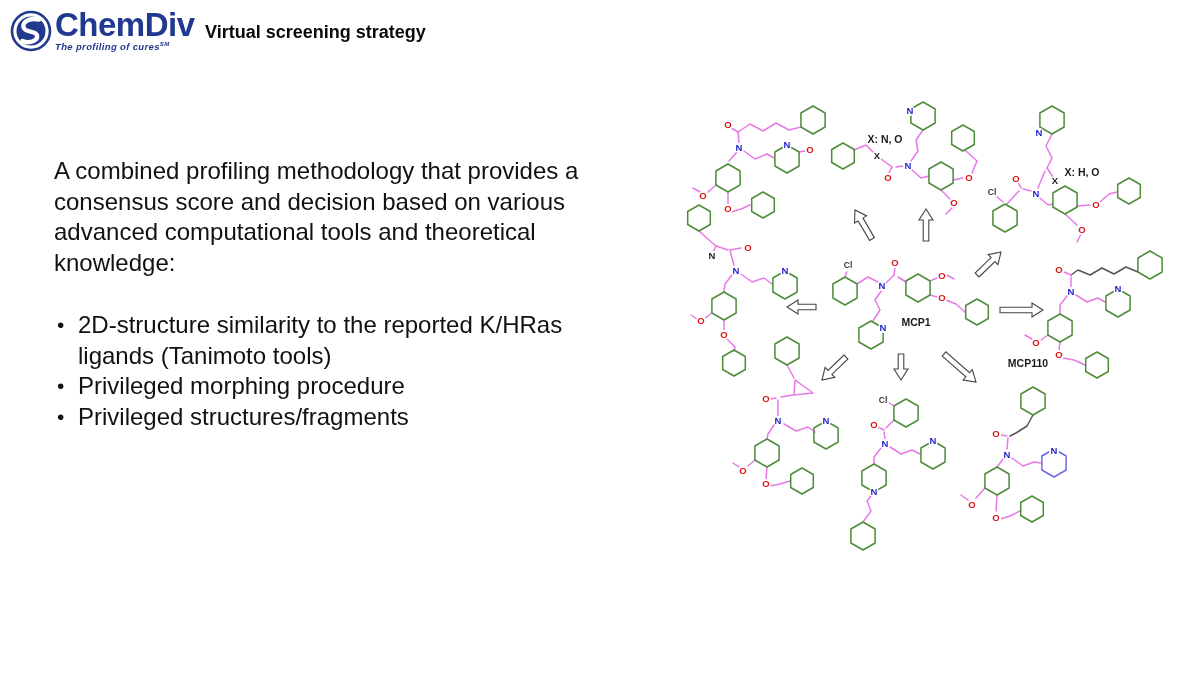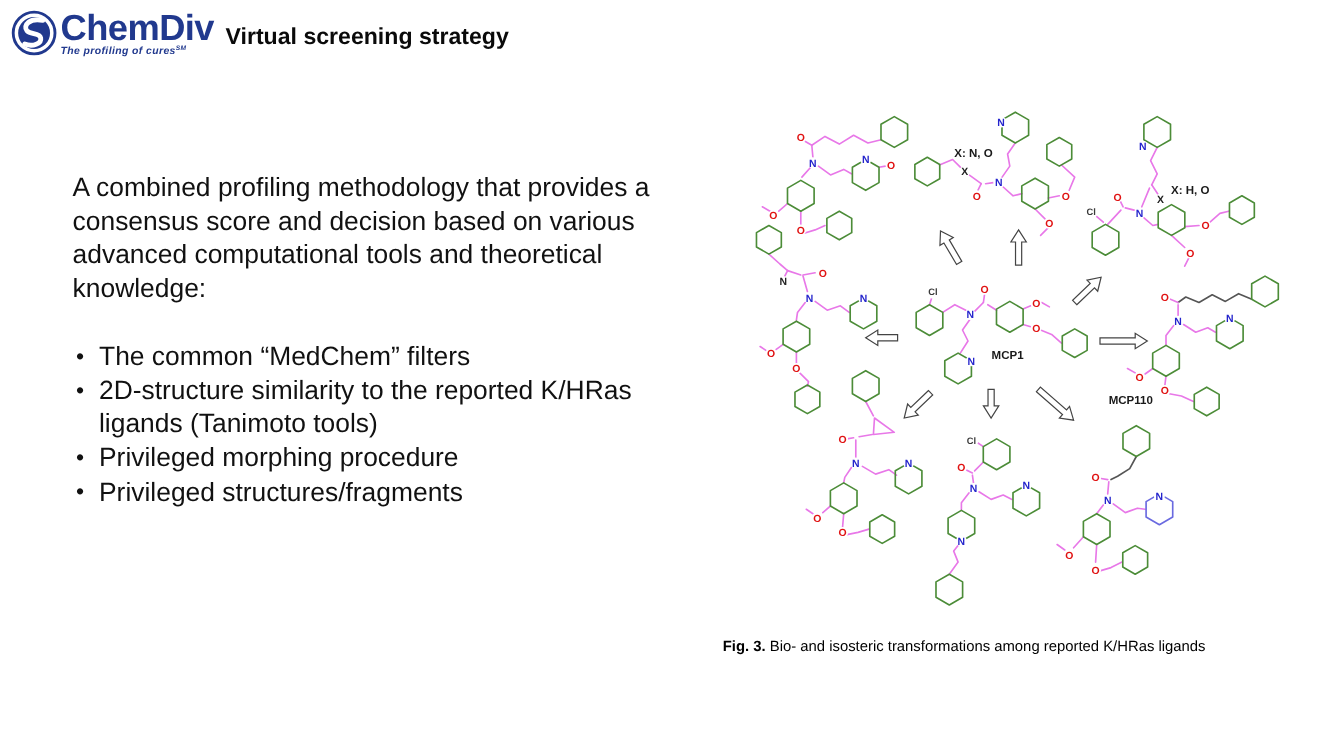--- a/index.html
+++ b/index.html
@@ -1,29 +1,29 @@
 <!DOCTYPE html>
 <html><head>
 <meta charset="utf-8">
 <style>
   html,body{margin:0;padding:0;}
   body{width:1200px;height:675px;background:#ffffff;overflow:hidden;
        font-family:"Liberation Sans", sans-serif;color:#111;position:relative;}
   .slide{position:absolute;inset:0;}
   
-  .logo{position:absolute;left:10px;top:8px;display:flex;align-items:center;}
+  .logo{position:absolute;left:10px;top:8px;display:flex;align-items:flex-end;}
   .logo svg{display:block;}
   .logo-text{margin-left:3px;}
   .logo-name{font-size:33px;font-weight:bold;letter-spacing:-0.5px;line-height:1;}
   .logo-tagline{font-size:9.5px;font-weight:bold;font-style:italic;letter-spacing:0.35px;margin-top:0px;}
   .logo-tagline sup{font-size:6px;}
   
-  h1.title{position:absolute;left:205px;top:22px;margin:0;font-size:21px;font-weight:bold;color:#0a0a0a;}
+  h1.title{position:absolute;left:205px;top:22px;margin:0;font-size:18px;font-weight:bold;color:#0a0a0a;}
   
-  .text-col{position:absolute;left:66px;top:156px;width:578px;font-size:24px;line-height:30.7px;}
+  .text-col{position:absolute;left:54px;top:156px;width:578px;font-size:24px;line-height:30.7px;}
   .text-col p{margin:0;}
   ul.bullets{list-style:none;margin:31px 0 0 0;padding:0;}
   ul.bullets li{position:relative;padding-left:24px;}
   ul.bullets li::before{content:"\2022";position:absolute;left:3px;top:0;font-size:21px;}
   
   figure.fig{position:absolute;left:650px;top:88px;width:545px;margin:0;}
   figure.fig svg{display:block;}
   figure.fig svg text{font-family:"Liberation Sans", sans-serif;}
   figcaption{margin:12px 0 0 7px;font-size:13.5px;color:#000;}
 </style>
@@ -42,21 +42,20 @@
       <div class="logo-name">ChemDiv</div>
       <div class="logo-tagline"><span>The profiling of cures</span><sup>SM</sup></div>
     </div>
   </div>
 
   <h1 class="title">Virtual screening strategy</h1>
 
   <section class="text-col">
     <p>A combined profiling methodology that provides a consensus score and decision based on various advanced computational tools and theoretical knowledge:</p>
     <ul class="bullets" id="bullets">
-        <li>The common “MedChem” filters</li>
         <li>2D-structure similarity to the reported K/HRas ligands (Tanimoto tools)</li>
         <li>Privileged morphing procedure</li>
         <li>Privileged structures/fragments</li>
       </ul>
   </section>
 
   <figure class="fig">
     <svg id="figsvg" width="545" height="480" viewBox="0 0 545 480">
         <g>
           <polyline points="88,44 100,36 113,43 126,35 139,42 151,39" fill="none" stroke="#e878e8" stroke-width="1.5" stroke-linejoin="round" stroke-linecap="round"></polyline>
@@ -309,16 +308,15 @@
         </g>
         <polygon points="224.4,149.6 213.0,130.1 216.6,127.9 205.0,122.0 204.5,135.0 208.1,132.9 219.6,152.4" fill="#ffffff" stroke="#444444" stroke-width="1.1"></polygon>
         <polygon points="278.8,153.0 278.8,132.0 283.0,132.0 276.0,121.0 269.0,132.0 273.2,132.0 273.2,153.0" fill="#ffffff" stroke="#444444" stroke-width="1.1"></polygon>
         <polygon points="328.9,189.0 345.0,173.6 347.9,176.7 351.0,164.0 338.2,166.6 341.1,169.6 325.1,185.0" fill="#ffffff" stroke="#444444" stroke-width="1.1"></polygon>
         <polygon points="350.0,224.8 382.0,224.8 382.0,229.0 393.0,222.0 382.0,215.0 382.0,219.2 350.0,219.2" fill="#ffffff" stroke="#444444" stroke-width="1.1"></polygon>
         <polygon points="166.0,216.2 148.0,216.2 148.0,212.0 137.0,219.0 148.0,226.0 148.0,221.8 166.0,221.8" fill="#ffffff" stroke="#444444" stroke-width="1.1"></polygon>
         <polygon points="194.1,267.0 178.0,282.4 175.1,279.3 172.0,292.0 184.8,289.4 181.9,286.4 197.9,271.0" fill="#ffffff" stroke="#444444" stroke-width="1.1"></polygon>
         <polygon points="248.2,266.0 248.2,281.0 244.0,281.0 251.0,292.0 258.0,281.0 253.8,281.0 253.8,266.0" fill="#ffffff" stroke="#444444" stroke-width="1.1"></polygon>
         <polygon points="292.2,268.1 315.9,288.9 313.1,292.0 326.0,294.0 322.3,281.5 319.6,284.6 295.8,263.9" fill="#ffffff" stroke="#444444" stroke-width="1.1"></polygon>
       </svg>
-    <figcaption><b>Fig. 3.</b><span> Bio- and isosteric transformations among reported K/HRas ligands</span></figcaption>
   </figure>
 
 </div>
 
 </body></html>

